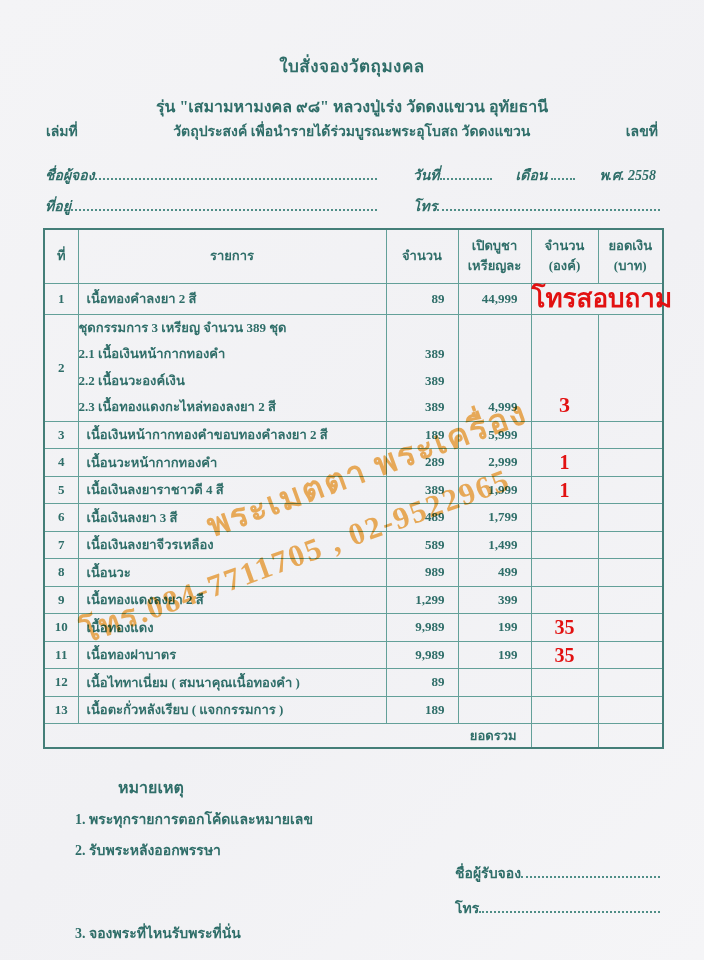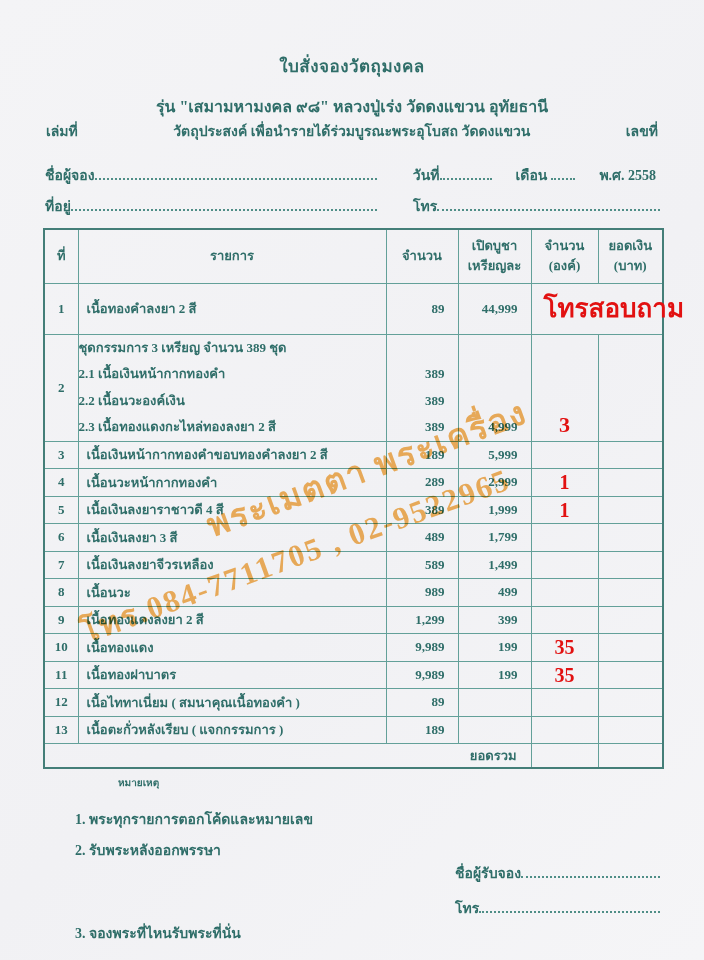--- a/index.html
+++ b/index.html
@@ -10,21 +10,21 @@
     color:#2f6e69;overflow:hidden;
   }
   
   .hdr{position:absolute;top:52px;left:0;right:0;text-align:center;}
   .title{font-size:17px;font-weight:bold;letter-spacing:.5px;}
   .subtitle{margin-top:15px;font-size:16px;font-weight:bold;}
   .meta{position:absolute;top:120px;left:46px;width:612px;display:flex;align-items:baseline;font-size:14px;font-weight:bold;}
   .meta-center{flex:1;text-align:center;}
   
   .form-area{position:absolute;top:164px;left:45px;width:615px;font-size:14px;font-weight:bold;}
-  .form-line{display:flex;align-items:baseline;margin-bottom:9px;gap:36px;}
+  .form-line{display:flex;align-items:baseline;margin-bottom:9px;gap:36px;font-style:italic;}
   .fl-left{display:flex;align-items:baseline;width:332px;}
   .fl-right{display:flex;align-items:baseline;flex:1;}
   .dots{flex:1;border-bottom:2px dotted #4f8e87;height:11px;min-width:24px;}
   .dots.short{flex:0 0 52px;}
   .dots.mid{flex:1;}
   .lbl{white-space:nowrap;}
   .lbl.pad{margin-left:24px;margin-right:4px;}
   
   .tbl-wrap{position:absolute;top:228px;left:43px;z-index:1;}
   table{border-collapse:collapse;table-layout:fixed;width:619px;font-size:13px;font-weight:bold;color:#2f6e69;}
@@ -35,37 +35,37 @@
   tr.first{height:31px;}
   tr.multi{height:106px;}
   tr.normal{height:27.5px;}
   tr.trow{height:22px;}
   td{vertical-align:middle;overflow:visible;}
   td.no{text-align:center;}
   td.item{text-align:left;padding-left:8px;}
   td.qty,td.price{text-align:right;padding-right:13px;}
   td.ordered{text-align:center;}
   .red{color:#e21111;}
-  td.annotation{font-size:26px;line-height:26px;text-align:right;white-space:nowrap;padding:12px;}
+  td.annotation{font-size:26px;line-height:26px;text-align:right;white-space:nowrap;padding:0;}
   td.ordered.red,.stack .line.red{font-size:20px;line-height:1;}
   td.stack{padding:0;vertical-align:top;}
   .stack .line{height:26.5px;line-height:26.5px;}
   .stack .line.item{text-align:left;}
   .stack .line.qty,.stack .line.price{text-align:right;padding-right:13px;}
   .stack .line.ordered{text-align:center;}
   .stack .line.red{font-size:22px;}
   td.total-merge{text-align:right;padding-right:14px;padding-left:18px;}
   
   .wm{position:absolute;z-index:3;color:#f2a53f;font-weight:bold;letter-spacing:2px;
       transform-origin:left center;white-space:nowrap;mix-blend-mode:multiply;opacity:.85;
       font-family:"Liberation Serif","DejaVu Serif",serif;pointer-events:none;}
   .wm1{left:208px;top:500px;font-size:33px;transform:rotate(-20deg);}
   .wm2{left:82px;top:608px;font-size:31px;transform:rotate(-20deg);}
   
-  .notes-title{position:absolute;left:118px;top:775px;font-size:10px;font-weight:bold;}
+  .notes-title{position:absolute;left:118px;top:775px;font-size:16px;font-weight:bold;}
   .note{position:absolute;left:75px;font-size:14px;font-weight:bold;}
   .n1{top:808px;} .n2{top:839px;} .n3{top:882px;margin-top:40px;}
   .sig-line{position:absolute;left:455px;width:205px;display:flex;align-items:baseline;font-size:14px;font-weight:bold;}
   .s1{top:862px;} .s2{top:897px;}
 </style>
 </head>
 <body>
 
 <div class="sheet">
 

